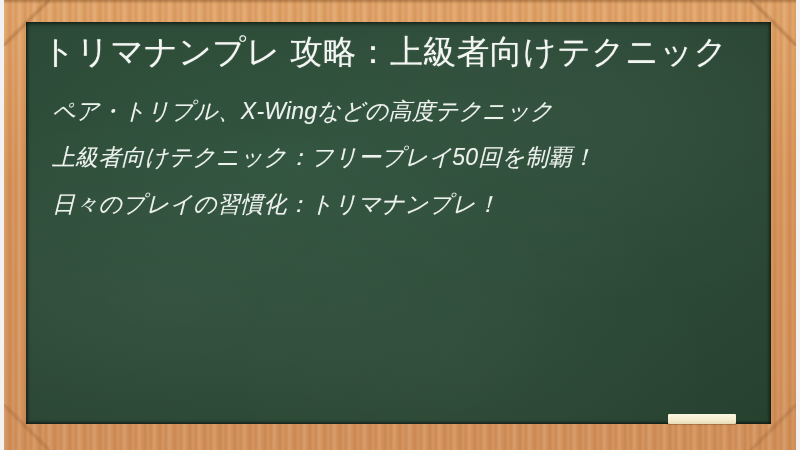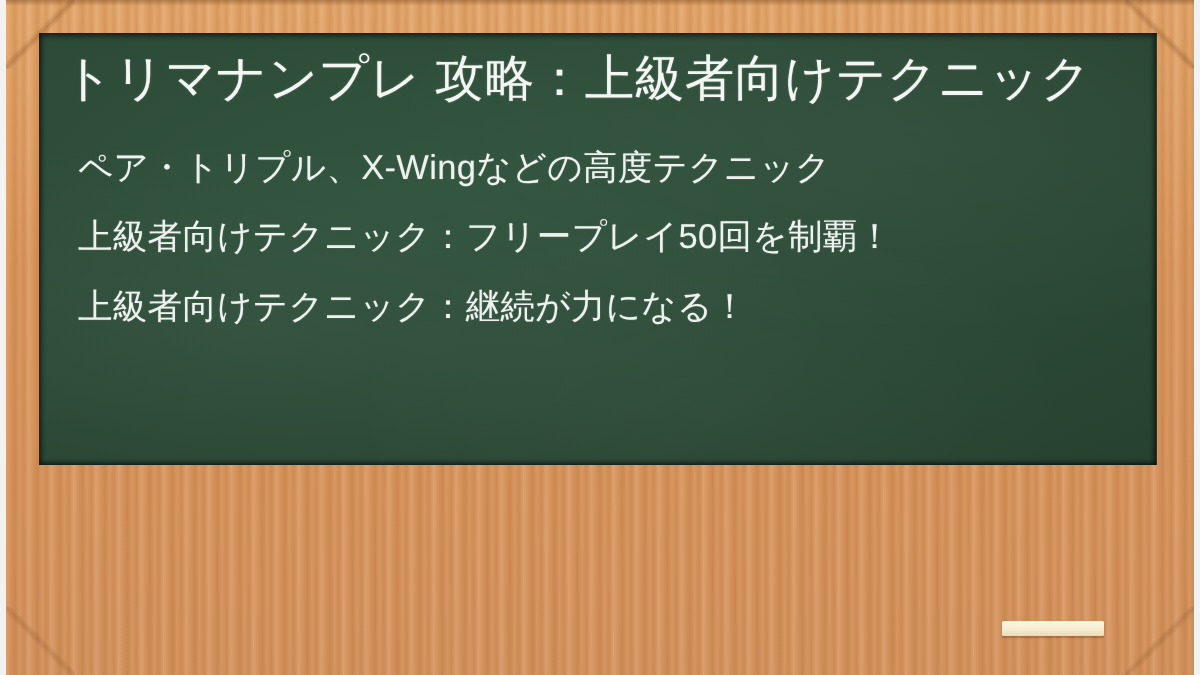--- a/index.html
+++ b/index.html
@@ -66,21 +66,21 @@
     background: linear-gradient(45deg, rgba(255,255,255,0) 44%, rgba(120,70,30,0.22) 49%, rgba(255,255,255,0) 54%); }
   .miter.br { right: 0; bottom: 0;
     background: linear-gradient(315deg, rgba(255,255,255,0) 44%, rgba(120,70,30,0.22) 49%, rgba(255,255,255,0) 54%); }
 
   
   .board {
     position: absolute;
     left: 26px;
     top: 22px;
     width: 745px;
-    height: 288px;
+    height: 402px;
     background:
       radial-gradient(ellipse at 35% 35%, #32553f 0%, #2c4a37 55%, #27412f 100%);
     box-shadow:
       inset 0 2px 4px rgba(0,0,0,0.45),
       inset 0 -2px 3px rgba(0,0,0,0.35),
       inset 2px 0 3px rgba(0,0,0,0.30),
       inset -2px 0 3px rgba(0,0,0,0.30);
     box-sizing: border-box;
     overflow: hidden;
   }
@@ -110,20 +110,21 @@
     letter-spacing: 0.3px;
     margin: 0;
     padding: 0 0 0 2px;
     text-shadow: 0 0 1.2px rgba(255,255,255,0.35);
     white-space: normal;
   }
   .bullets {
     margin: 22px 0 0 0;
     padding: 0;
     list-style: none;
+    font-style: italic;
   }
   .bullet {
     color: #eef2ee;
     font-size: 23px;
     line-height: 1.34;
     font-weight: 400;
     letter-spacing: 0.2px;
     margin: 0 0 16px 0;
     padding: 0 0 0 12px;
     text-shadow: 0 0 1px rgba(255,255,255,0.28);
@@ -156,21 +157,21 @@
   </div>
 
   <div class="board">
     <div class="board-content">
 
       <h1 class="title">トリマナンプレ 攻略：上級者向けテクニック</h1>
 
       <ul class="bullets">
         <li class="bullet">ペア・トリプル、X-Wingなどの高度テクニック</li>
         <li class="bullet">上級者向けテクニック：フリープレイ50回を制覇！</li>
-        <li class="bullet">上級者向けテクニック：継続が力になる！</li>
+        <li class="bullet">日々のプレイの習慣化：トリマナンプレ！</li>
       </ul>
 
     </div>
   </div>
 
   <div class="chalk"></div>
 
 </div>
 
 </body></html>

